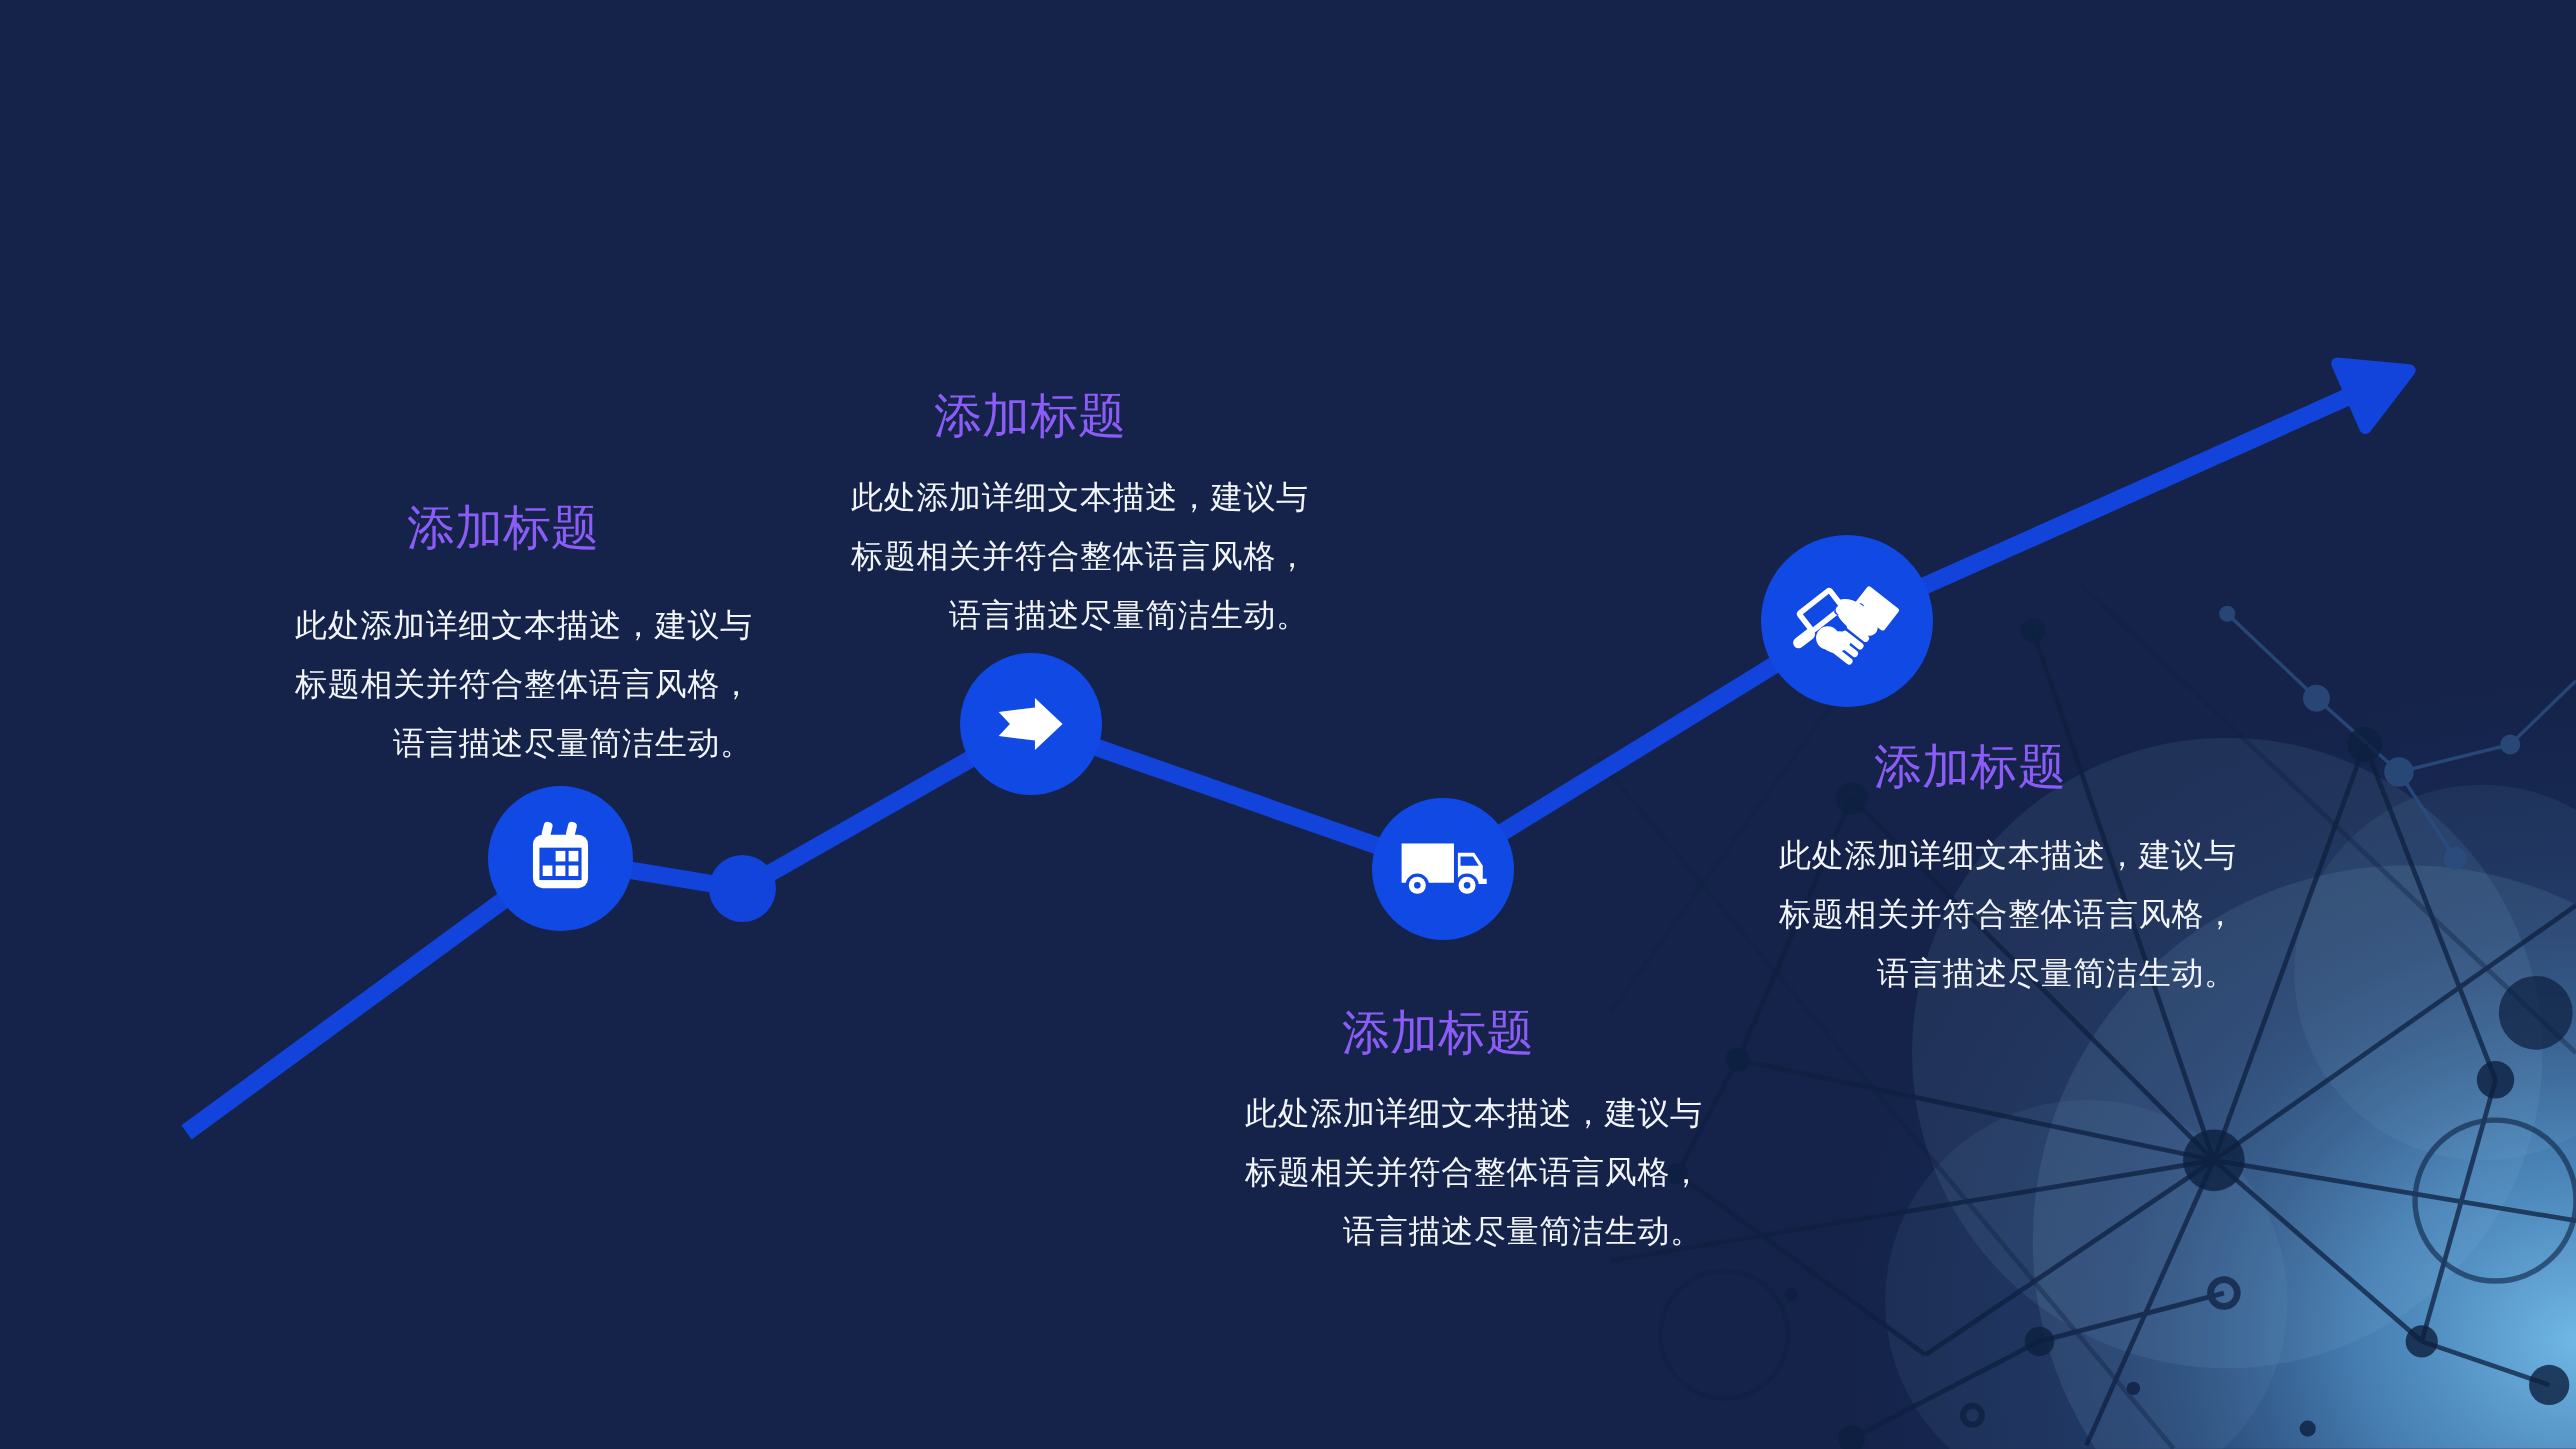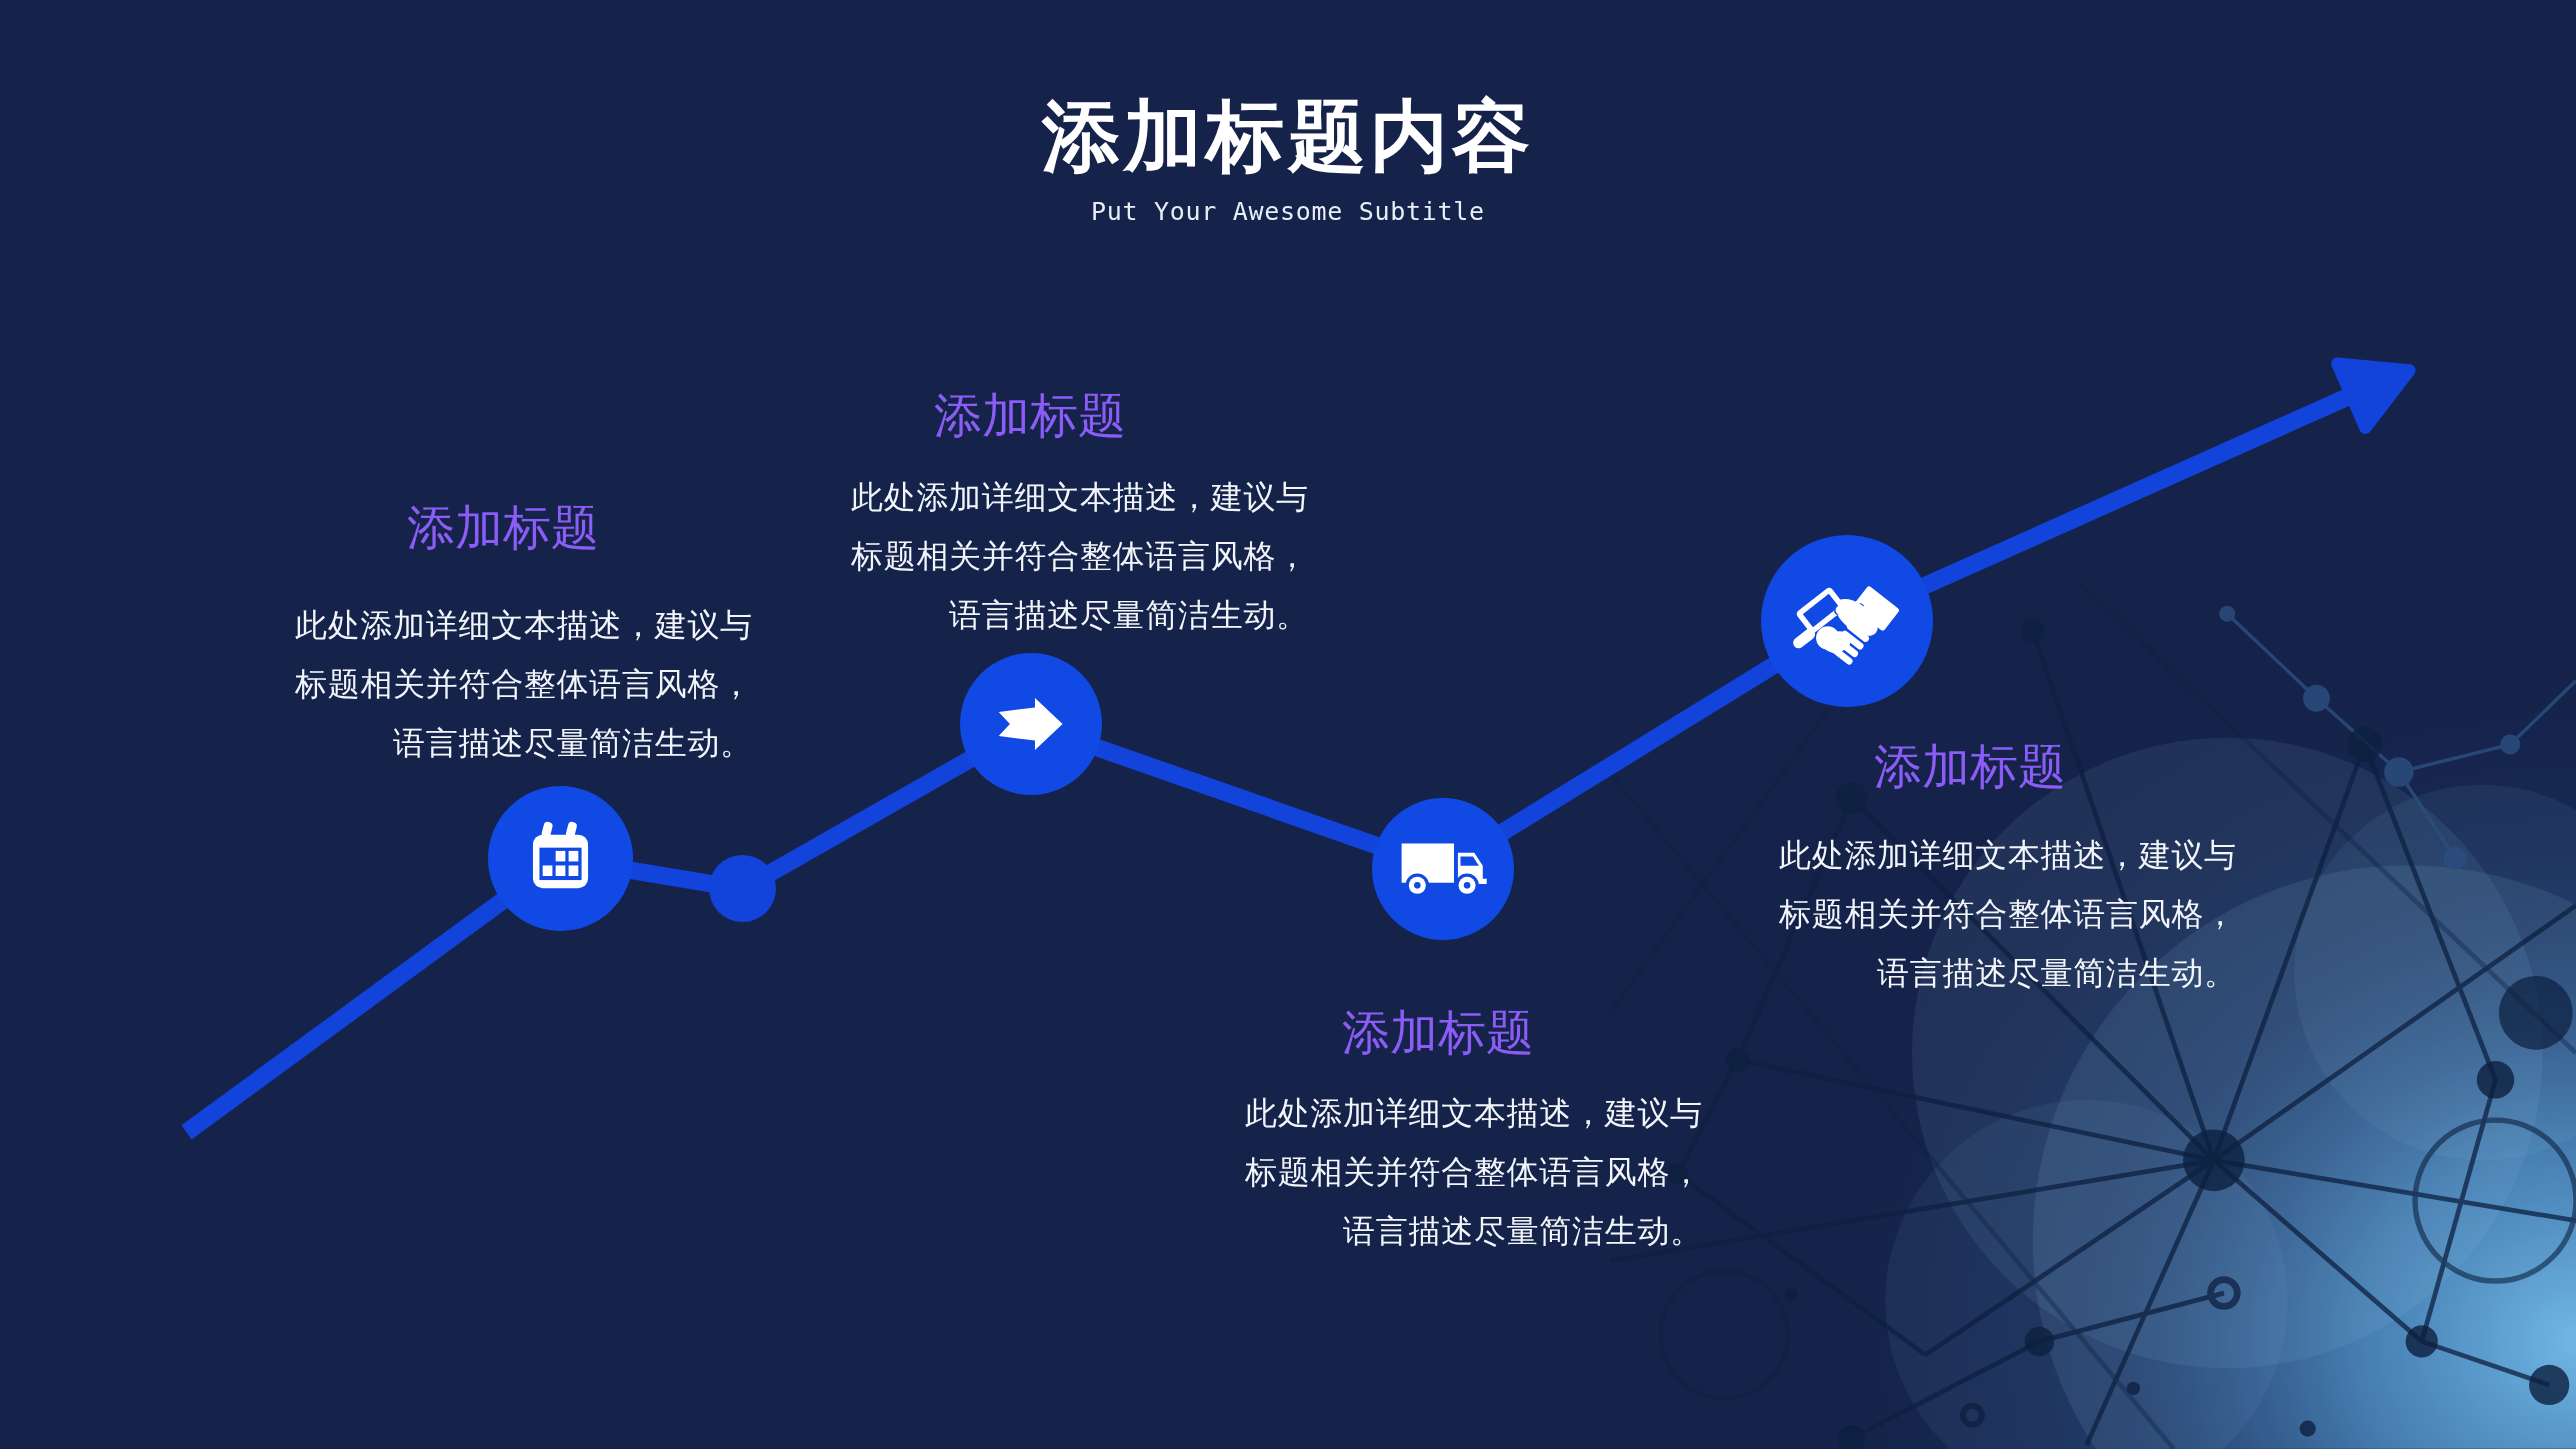--- a/index.html
+++ b/index.html
@@ -137,22 +137,20 @@
       <circle cx="330" cy="1120" r="10"></circle>
       <circle cx="1440" cy="700" r="55" opacity="0.9"></circle>
     </g>
   </svg>
 
   <svg id="connector" viewBox="0 0 3840 2160">
     <path d="M278,1688 L835,1280 L1107,1325 L1537,1080 L2151,1295 L2753,925 L3508,588" stroke="#1243DB" stroke-width="26" fill="none" stroke-linejoin="round"></path>
     <polygon points="3592,552 3526,638 3484,542" fill="#1243DB" stroke="#1243DB" stroke-width="18" stroke-linejoin="round"></polygon>
   </svg>
 
-  <div class="title">添加标题内容</div>
-  <div class="subtitle">Put Your Awesome Subtitle</div>
 
   <div id="node-1" class="node">
     <svg width="81" height="82" viewBox="0 0 100 100">
       <g fill="#FFFFFF">
         <rect x="16" y="20" width="68" height="66" rx="12"></rect>
         <rect x="28" y="4" width="11" height="20" rx="5" transform="rotate(14 33 14)"></rect>
         <rect x="58" y="4" width="11" height="20" rx="5" transform="rotate(14 63 14)"></rect>
       </g>
       <rect x="24" y="36" width="52" height="40" fill="#1149E5"></rect>
       <g fill="#FFFFFF">

